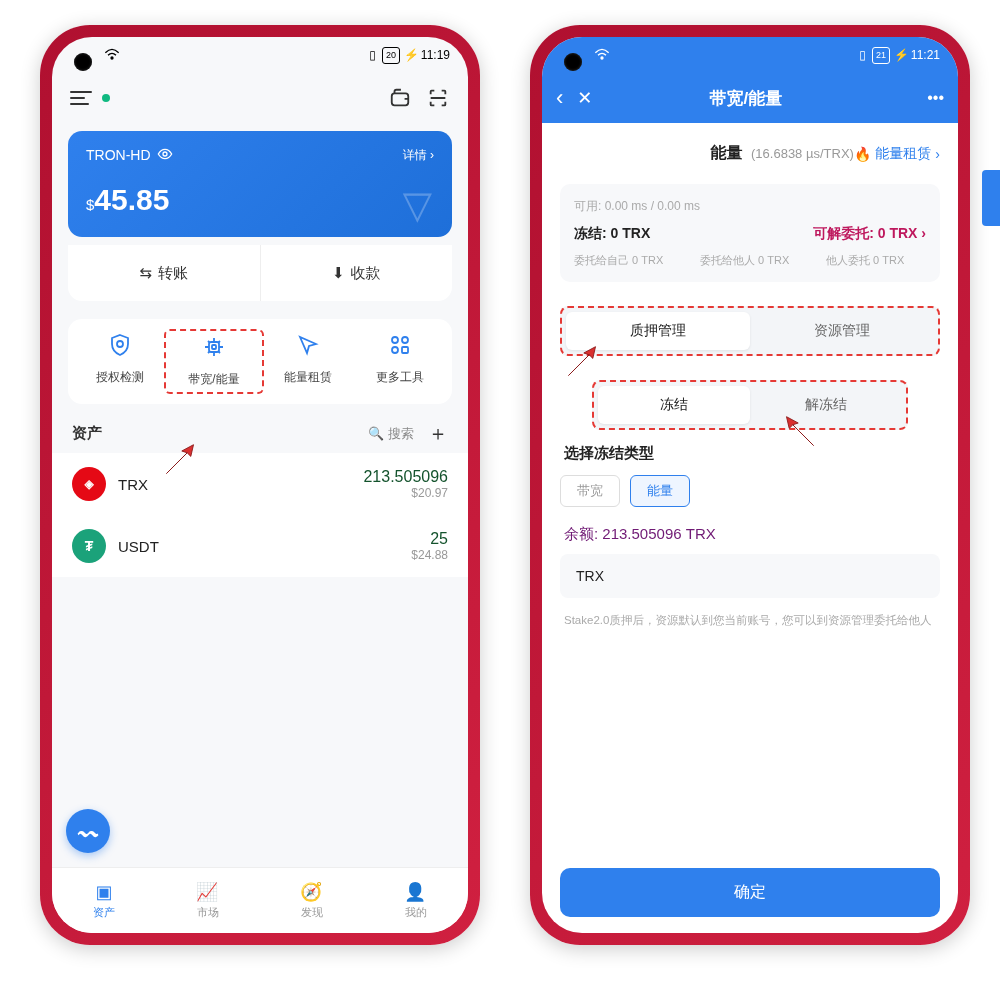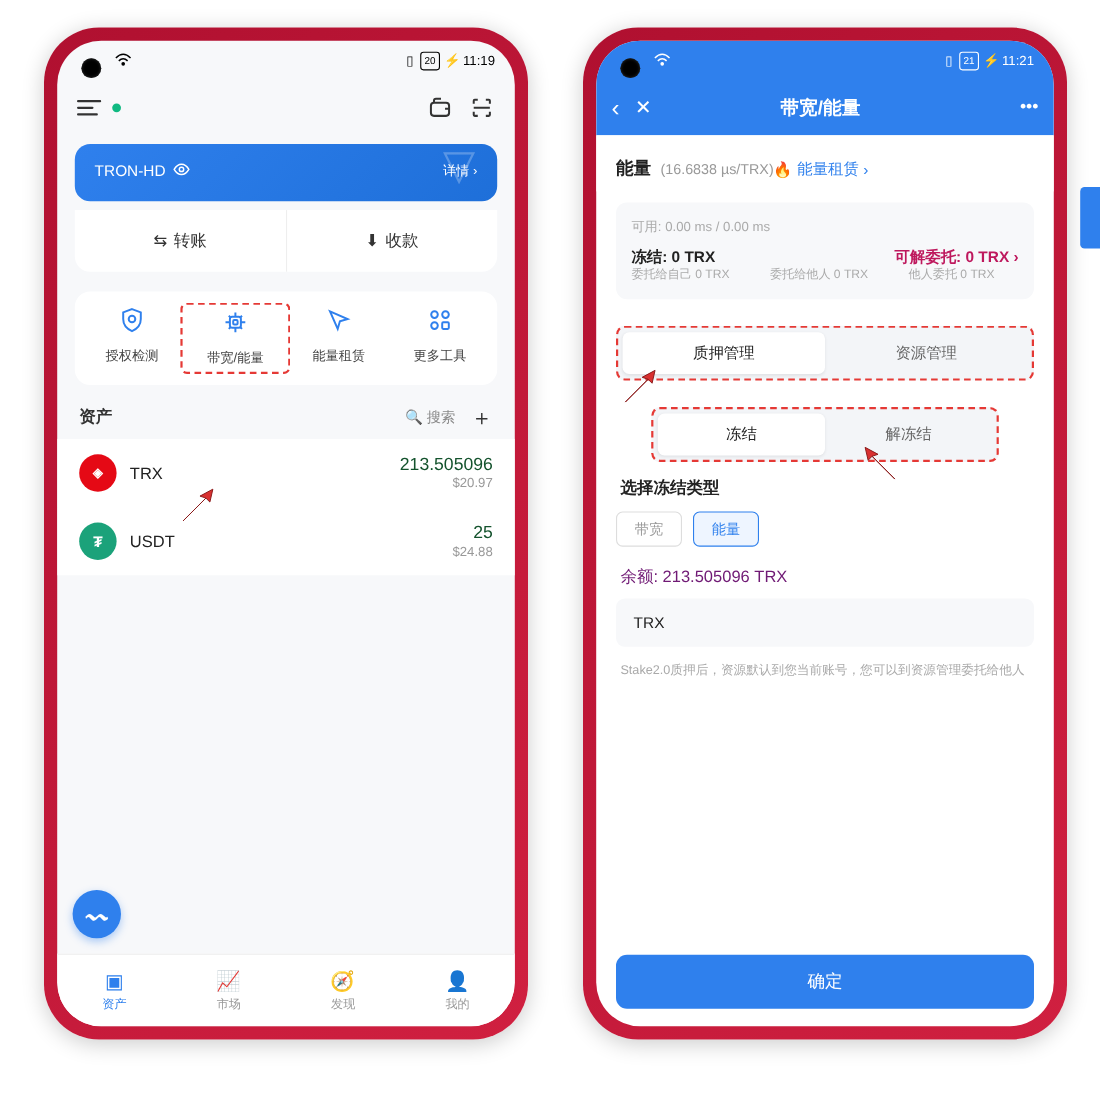--- a/index.html
+++ b/index.html
@@ -61,32 +61,32 @@
   .tabbar{height:66px;background:#fff;border-top:1px solid #eee;display:flex;margin-top:auto}
   .tabbar .t{flex:1;display:flex;flex-direction:column;align-items:center;justify-content:center;gap:2px;font-size:11px;color:#999}
   .tabbar .t.active{color:#2f80ed}
   .tabbar .t .ti{font-size:18px}
 
   
   .hdr2{height:50px;display:flex;align-items:center;padding:0 14px;gap:14px;color:#fff}
   .hdr2 .ttl{flex:1;text-align:center;font-size:17px;font-weight:600;margin-left:-28px}
   .bluehead{background:#2f80ed}
   .sect{padding:12px 18px;background:#fff}
-  .lbl-row{display:flex;align-items:center;justify-content:flex-start;margin:8px 0 6px}
+  .lbl-row{display:flex;align-items:center;justify-content:flex-end;margin:8px 0 6px}
   .lbl-row .l{font-size:16px;color:#222;font-weight:600}
   .lbl-row .sub{font-size:13px;color:#999;font-weight:400;margin-left:4px}
   .rentlink{display:flex;align-items:center;gap:4px;font-size:14px;color:#2f80ed;font-weight:500}
   .fire{color:#ff9500}
 
   .infobox{background:#f7f8fa;border-radius:10px;padding:14px;margin:10px 18px}
   .infobox .avail{font-size:12px;color:#aaa;margin-bottom:10px}
   .freeze-row{display:flex;align-items:center;gap:20px;font-size:14px}
   .freeze-row b{color:#222;font-weight:600}
   .freeze-row .del{color:#be185d;font-weight:600;margin-left:auto}
-  .tri-cols{display:flex;gap:26px}
+  .tri-cols{display:flex;margin-top:10px;gap:26px}
   .tri-cols .c{flex:1;font-size:11px;color:#aaa;line-height:1.4}
 
   .tabseg{display:flex;background:#f3f5f8;border-radius:8px;margin:14px 18px;padding:4px;position:relative}
   .tabseg .seg{flex:1;text-align:center;padding:10px;font-size:14px;border-radius:6px;color:#666}
   .tabseg .seg.on{background:#fff;color:#222;box-shadow:0 1px 3px rgba(0,0,0,.08)}
   .tabseg.small{margin:10px 50px}
 
   .typelbl{padding:4px 22px;font-size:15px;font-weight:600;color:#222}
   .pills{padding:8px 18px;display:flex;gap:10px}
   .pill{padding:6px 16px;border:1px solid #ddd;border-radius:6px;font-size:13px;color:#999}
@@ -156,20 +156,21 @@
       <div class="wname">
         <span>TRON-HD</span>
         <span>
           <svg width="16" height="12" viewBox="0 0 24 18" fill="none" stroke="#fff" stroke-width="2">
               <path d="M2 9s4-7 10-7 10 7 10 7-4 7-10 7S2 9 2 9z"></path>
               <circle cx="12" cy="9" r="3"></circle>
             </svg>
         </span>
       </div>
       <div class="detail"><span>详情</span> ›</div>
+      <div class="balance"><span>$</span><b>45.85</b></div>
       <div class="triwm">▽</div>
     </div>
     <div class="rowbtns">
       <div class="half">⇆ <span>转账</span></div>
       <div class="half">⬇ <span>收款</span></div>
     </div>
 
     <div class="toolgrid">
       <div class="tool">
         <div class="ic">

